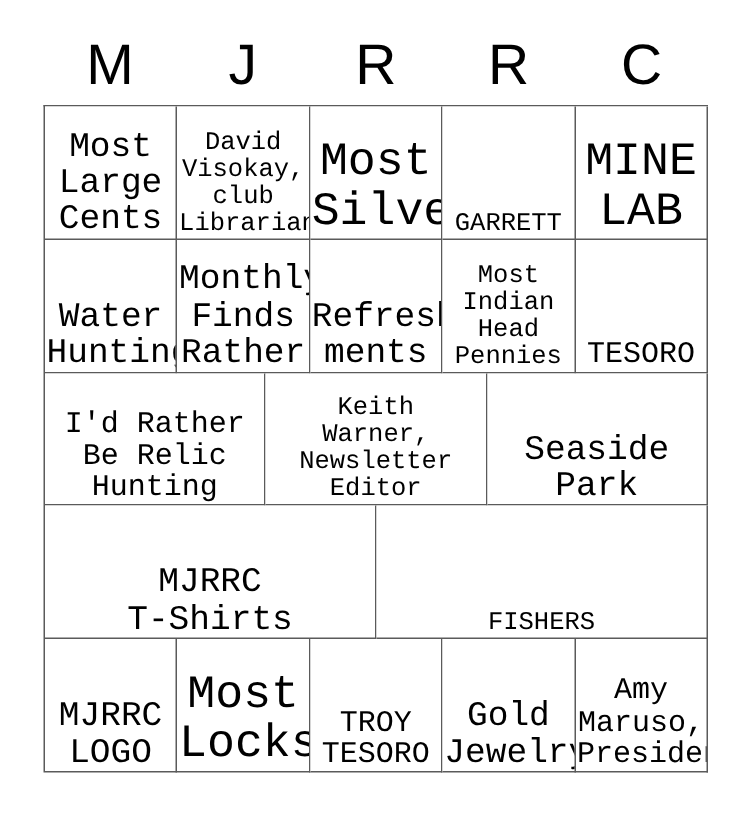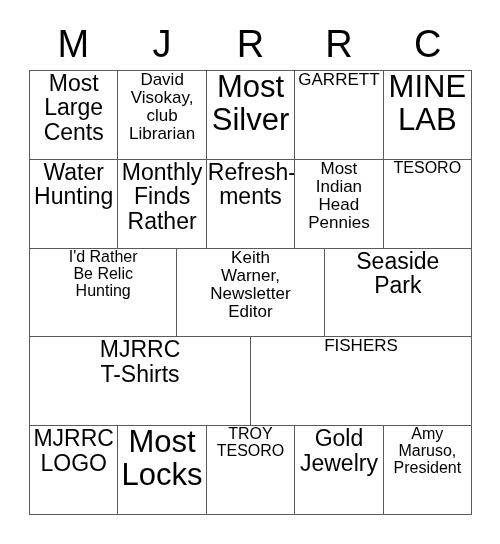--- a/index.html
+++ b/index.html
@@ -55,38 +55,39 @@
     flex: 1 1 0;
     display: flex;
     min-height: 0;
   }
   .cell {
     flex: 1 1 0;
     box-sizing: border-box;
     border-right: 1px solid #5a5a5a;
     border-bottom: 1px solid #5a5a5a;
     display: flex;
-    align-items: flex-start;
+    align-items: flex-end;
     justify-content: center;
     text-align: center;
     padding: 0 1px;
     overflow: hidden;
     background: #ffffff;
+    font-family: Liberation Mono, monospace;
   }
   .cell-text {
     display: block;
     width: 100%;
     line-height: 1.06;
     word-break: normal;
     white-space: pre-line;
   }
   
   .fs-xl  { font-size: 31px; }
   .fs-md  { font-size: 23px; }
-  .fs-sm  { font-size: 16px; }
+  .fs-sm  { font-size: 20px; }
   .fs-xs  { font-size: 17px; }
 </style>
 </head>
 <body>
 
 <div id="card">
 
   <div id="header-row">
     <div class="header-cell">M</div>
     <div class="header-cell">J</div>

